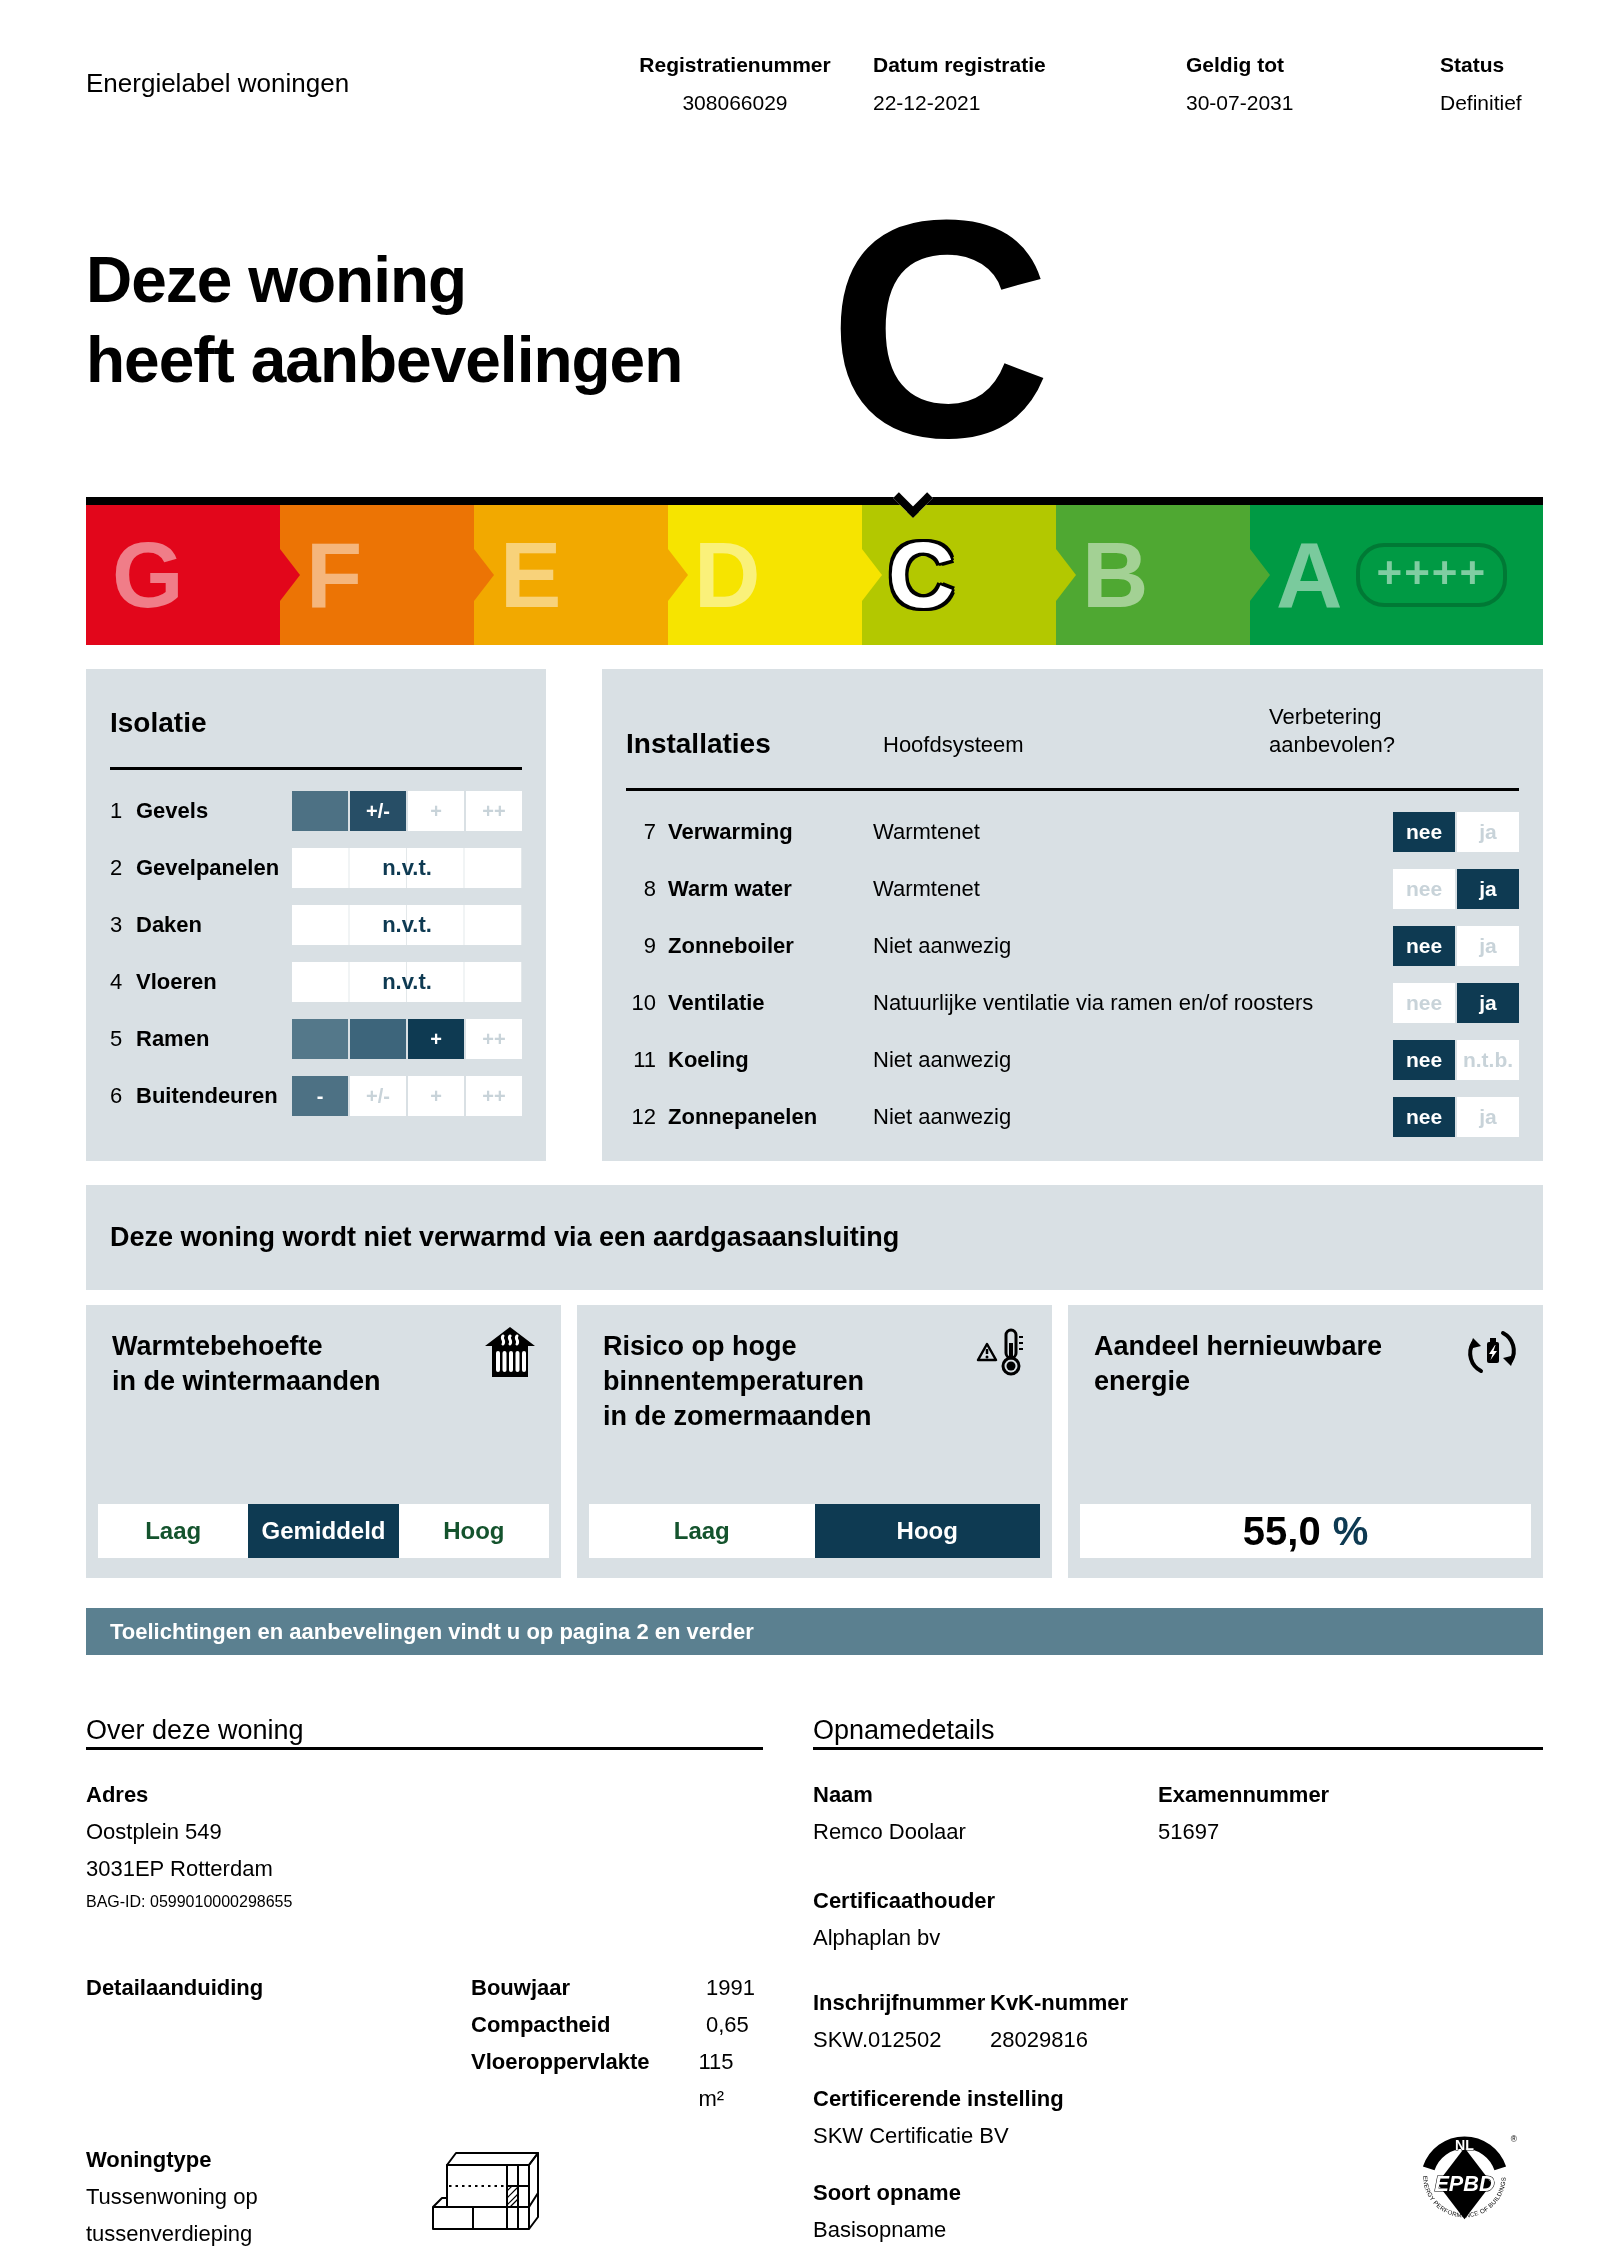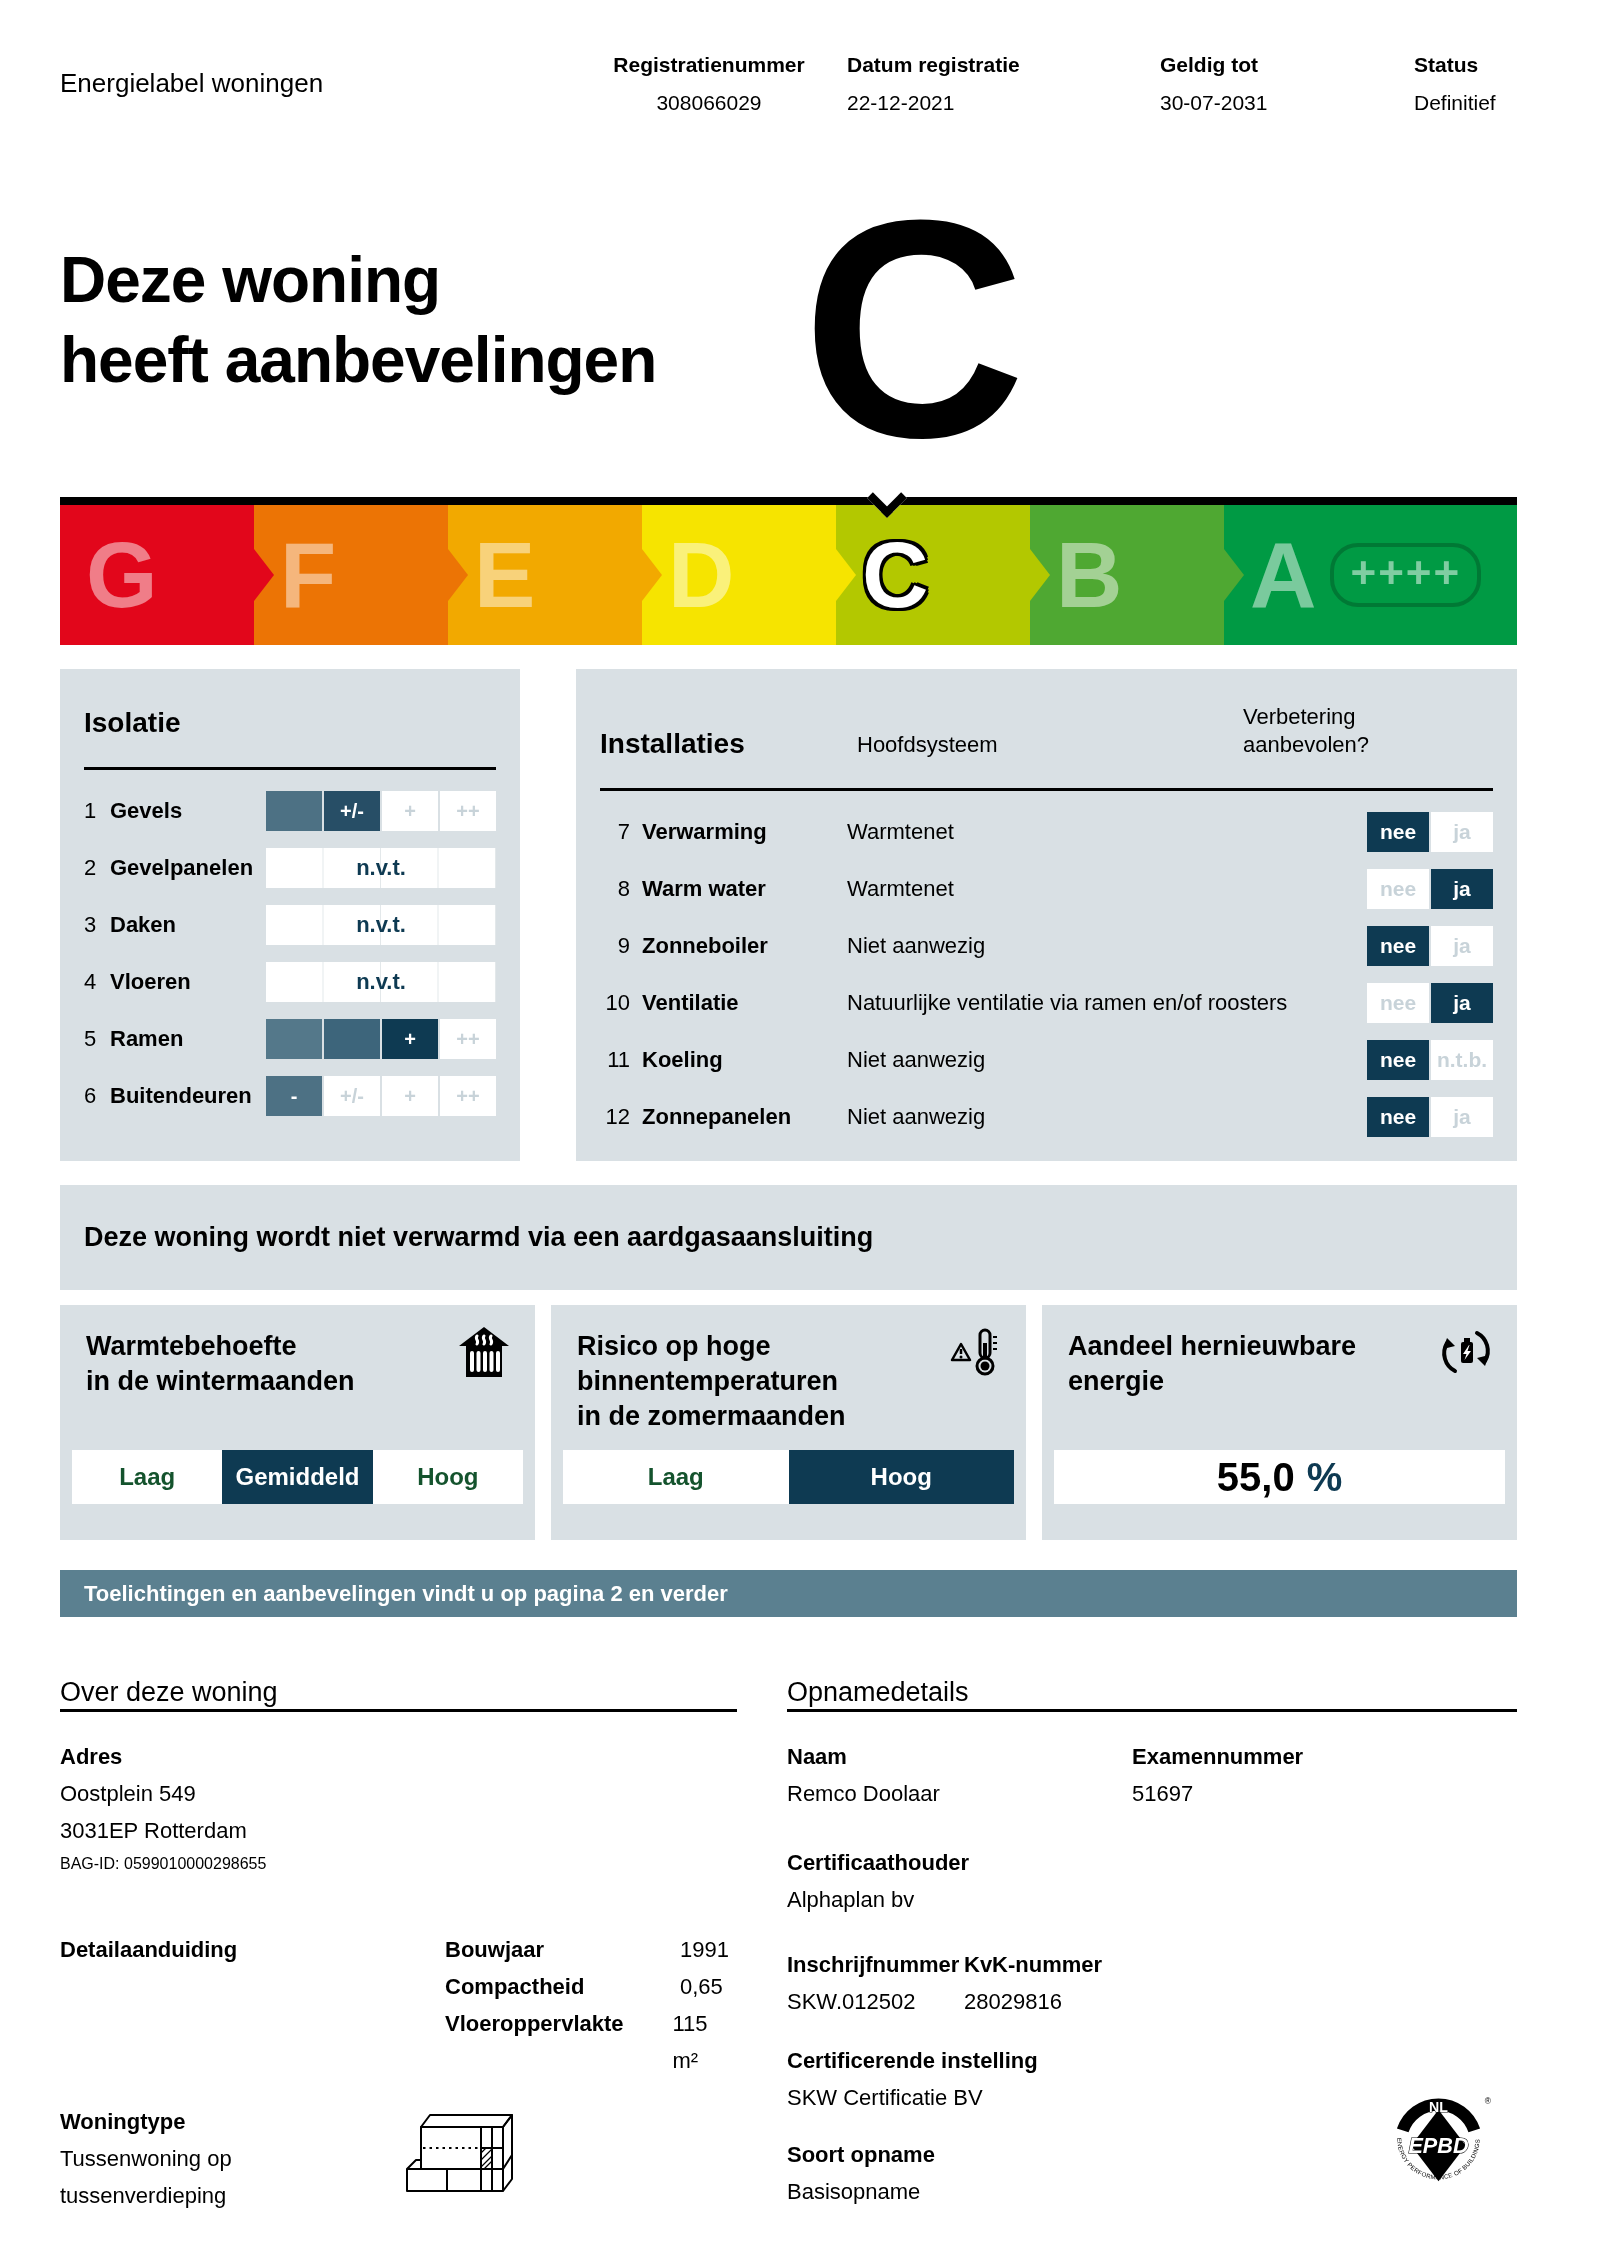--- a/index.html
+++ b/index.html
@@ -1,18 +1,18 @@
 <!DOCTYPE html>
 <html><head>
 <meta charset="utf-8">
 <style>
   * { margin:0; padding:0; box-sizing:border-box; }
   body { background:#fff; font-family:"Liberation Sans","DejaVu Sans",sans-serif; color:#000; }
   .page { position:relative; width:1600px; height:2263px; background:#fff; overflow:hidden; }
-  .content { position:absolute; left:60px; top:0; width:1457px; }
+  .content { position:absolute; left:86px; top:0; width:1457px; }
 
   
   .hdr { display:flex; margin-top:52px; }
   .hdr-title { width:511px; font-size:26px; padding-top:16px; }
   .hdr-cols { display:flex; flex:1; }
   .hdr-col .lbl { font-size:21px; font-weight:bold; line-height:26px; }
   .hdr-col .val { font-size:21px; line-height:26px; margin-top:12px; }
 
   
   .hero { position:relative; margin-top:124px; height:160px; }
@@ -65,21 +65,21 @@
   .inst-sys { flex:1; font-size:22px; }
   .toggle { display:flex; gap:2px; width:126px; }
   .tog { flex:1; height:40px; display:flex; align-items:center; justify-content:center;
     font-size:21px; font-weight:bold; background:#fff; color:#c8d3d9; }
   .tog.sel { background:#0e3a52; color:#fff; }
 
   
   .gasbar { margin-top:24px; background:#d9e0e4; height:105px; display:flex; align-items:center;
     padding:0 24px; font-size:27px; font-weight:bold; }
   .boxes { display:flex; gap:16px; margin-top:15px; }
-  .box { flex:1; position:relative; background:#d9e0e4; height:235px; padding:24px 26px 36px;
+  .box { flex:1; position:relative; background:#d9e0e4; height:273px; padding:24px 26px 20px;
     display:flex; flex-direction:column; }
   .box-title div { font-size:27px; font-weight:bold; line-height:35px; white-space:nowrap; }
   .box-icon { position:absolute; top:20px; right:24px; }
   .segs { display:flex; height:54px; margin:auto -14px 0; }
   .seg { flex:1; display:flex; align-items:center; justify-content:center;
     background:#fff; font-size:24px; font-weight:bold; color:#14532d; }
   .seg.sel { background:#0e3a52; color:#fff; }
   .valuebar { display:flex; align-items:center; justify-content:center; gap:12px;
     height:54px; margin:auto -14px 0; background:#fff; font-size:40px; font-weight:bold; }
   .valuebar .pct { color:#0e3a52; }

